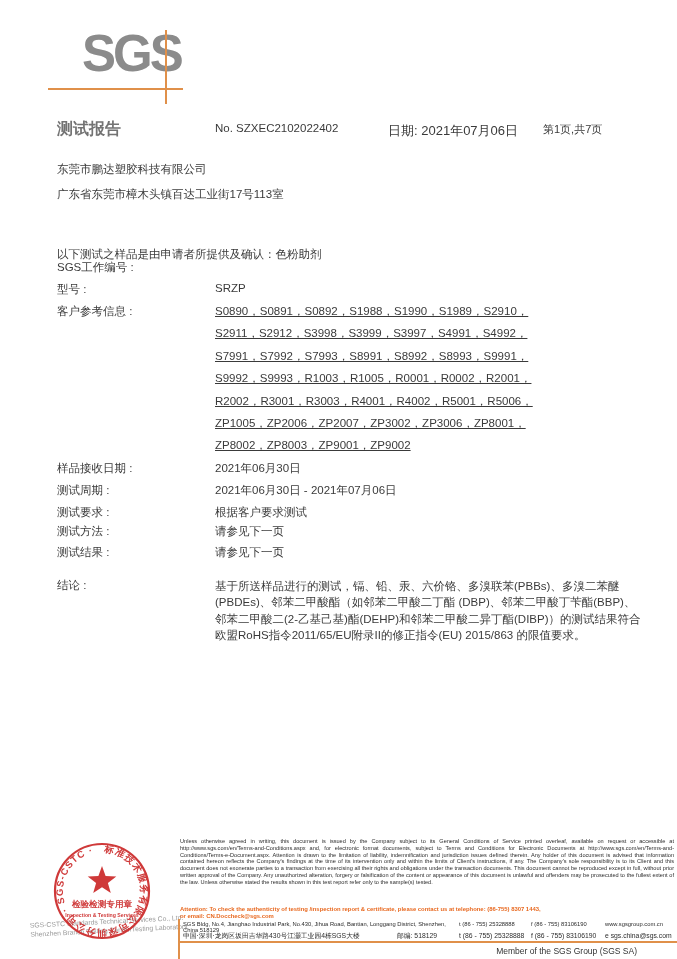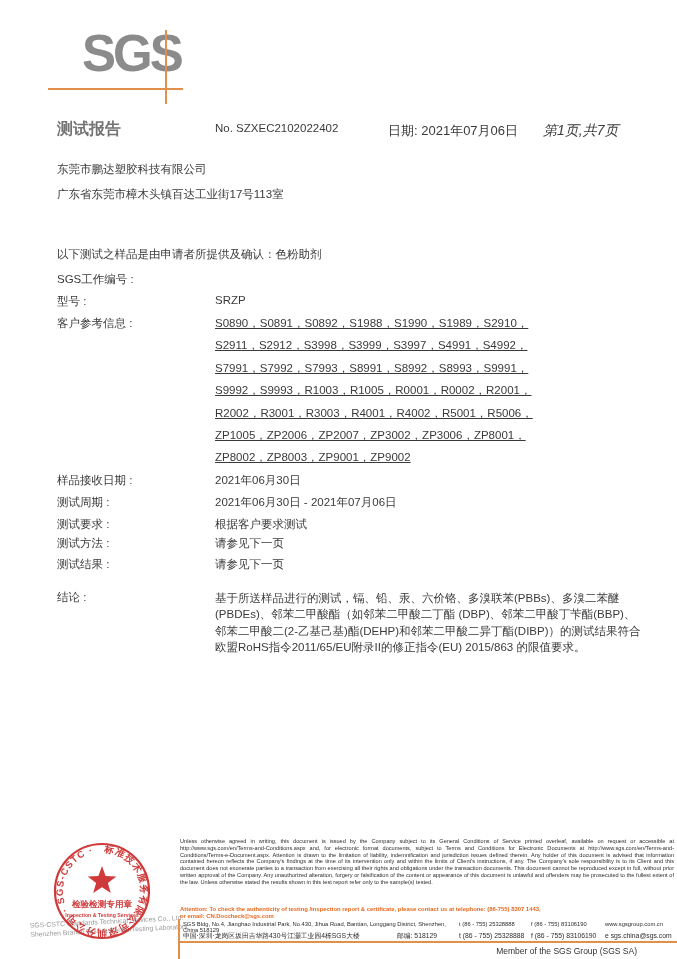--- a/index.html
+++ b/index.html
@@ -11,26 +11,26 @@
   .logo-text{
     position:absolute;left:82px;top:28px;font-size:51px;font-weight:bold;
     color:#8b8b8b;letter-spacing:-3px;line-height:1;
   }
   .logo-hline{position:absolute;left:48px;top:88px;width:135px;height:2px;background:#e0904a;}
   .logo-vline{position:absolute;left:165px;top:30px;width:2px;height:74px;background:#e0904a;}
   
   .title{position:absolute;left:57px;top:119px;font-size:16px;font-weight:bold;color:#737373;}
   .report-no{position:absolute;left:215px;top:122px;font-size:11.5px;}
   .hdr-date{position:absolute;left:388px;top:122px;font-size:13px;}
-  .hdr-pages{position:absolute;left:543px;top:122px;font-size:14px;font-style:italic;}
+  .hdr-pages{position:absolute;left:543px;top:122px;font-size:11px;}
   
   .applicant{position:absolute;left:57px;top:157px;font-size:11.5px;line-height:25px;}
   .statement{position:absolute;left:57px;top:247px;font-size:11.5px;}
   
-  .kv{position:absolute;left:57px;top:272px;width:590px;font-size:11.5px;}
+  .kv{position:absolute;left:57px;top:260px;width:590px;font-size:11.5px;}
   .kv-row{display:flex;align-items:flex-start;}
   .kv-label{width:158px;flex-shrink:0;}
   .kv-value{flex:1;}
   .r-h22{height:22px;}
   .r-ref .ref-line{height:22.4px;text-decoration:underline;}
   .r-req{height:19px;}
   .r-method{height:21px;}
   .r-result{height:27px;}
   .r-conc{margin-top:6px;}
   .r-conc .kv-value{width:434px;line-height:16.5px;padding-right:6px;}

